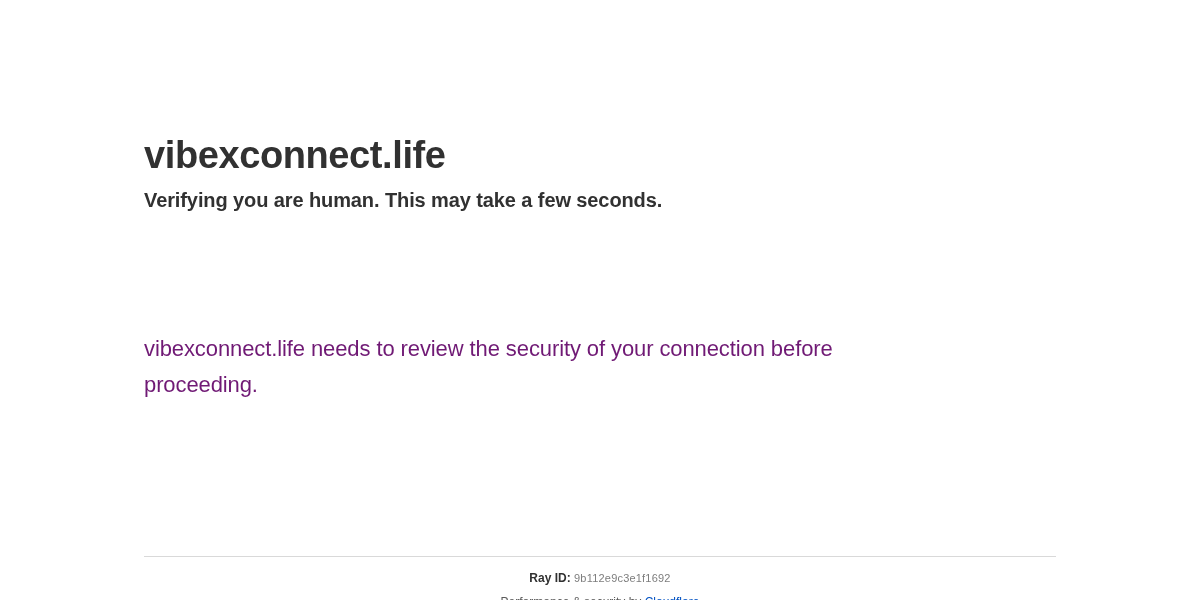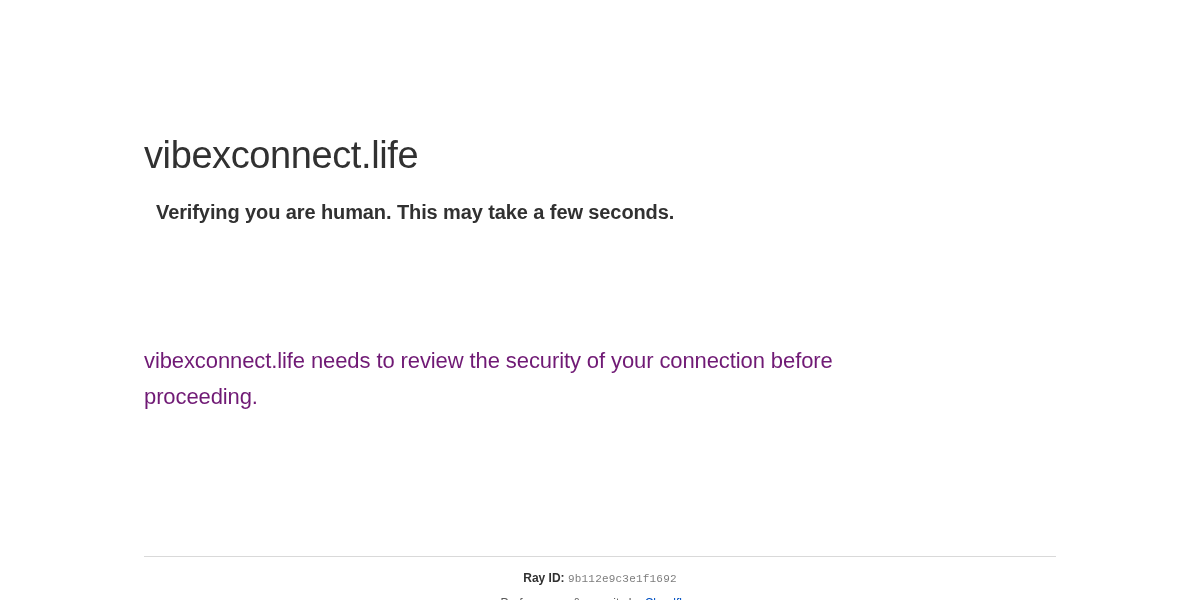--- a/index.html
+++ b/index.html
@@ -33,35 +33,35 @@
 
   .main-wrap {
     position: absolute;
     left: 0;
     top: 132px;
     width: 912px;
   }
 
   .site-title {
     font-size: 38px;
-    font-weight: normal;
+    font-weight: bold;
     color: #313131;
     line-height: 46px;
     letter-spacing: -0.4px;
     margin: 0;
     white-space: nowrap;
   }
 
   .subtitle {
     font-size: 20px;
     font-weight: bold;
     color: #313131;
     line-height: 28px;
     letter-spacing: -0.1px;
-    margin: 12px;
+    margin: 0;
     padding-top: 8px;
     white-space: nowrap;
   }
 
   .challenge-area {
     width: 300px;
     height: 65px;
     margin-top: 28px;
   }
 
@@ -98,21 +98,21 @@
     line-height: 14px;
     white-space: nowrap;
   }
 
   .ray-label {
     font-weight: bold;
     color: #313131;
   }
 
   .ray-value {
-    font-family: Liberation Mono, monospace;
+    font-family: Liberation Sans, sans-serif;
     font-weight: normal;
     color: #7d7d7d;
     font-size: 11px;
     letter-spacing: 0.2px;
   }
 
   .perf-line {
     font-size: 12px;
     color: #5a5a5a;
     line-height: 14px;

